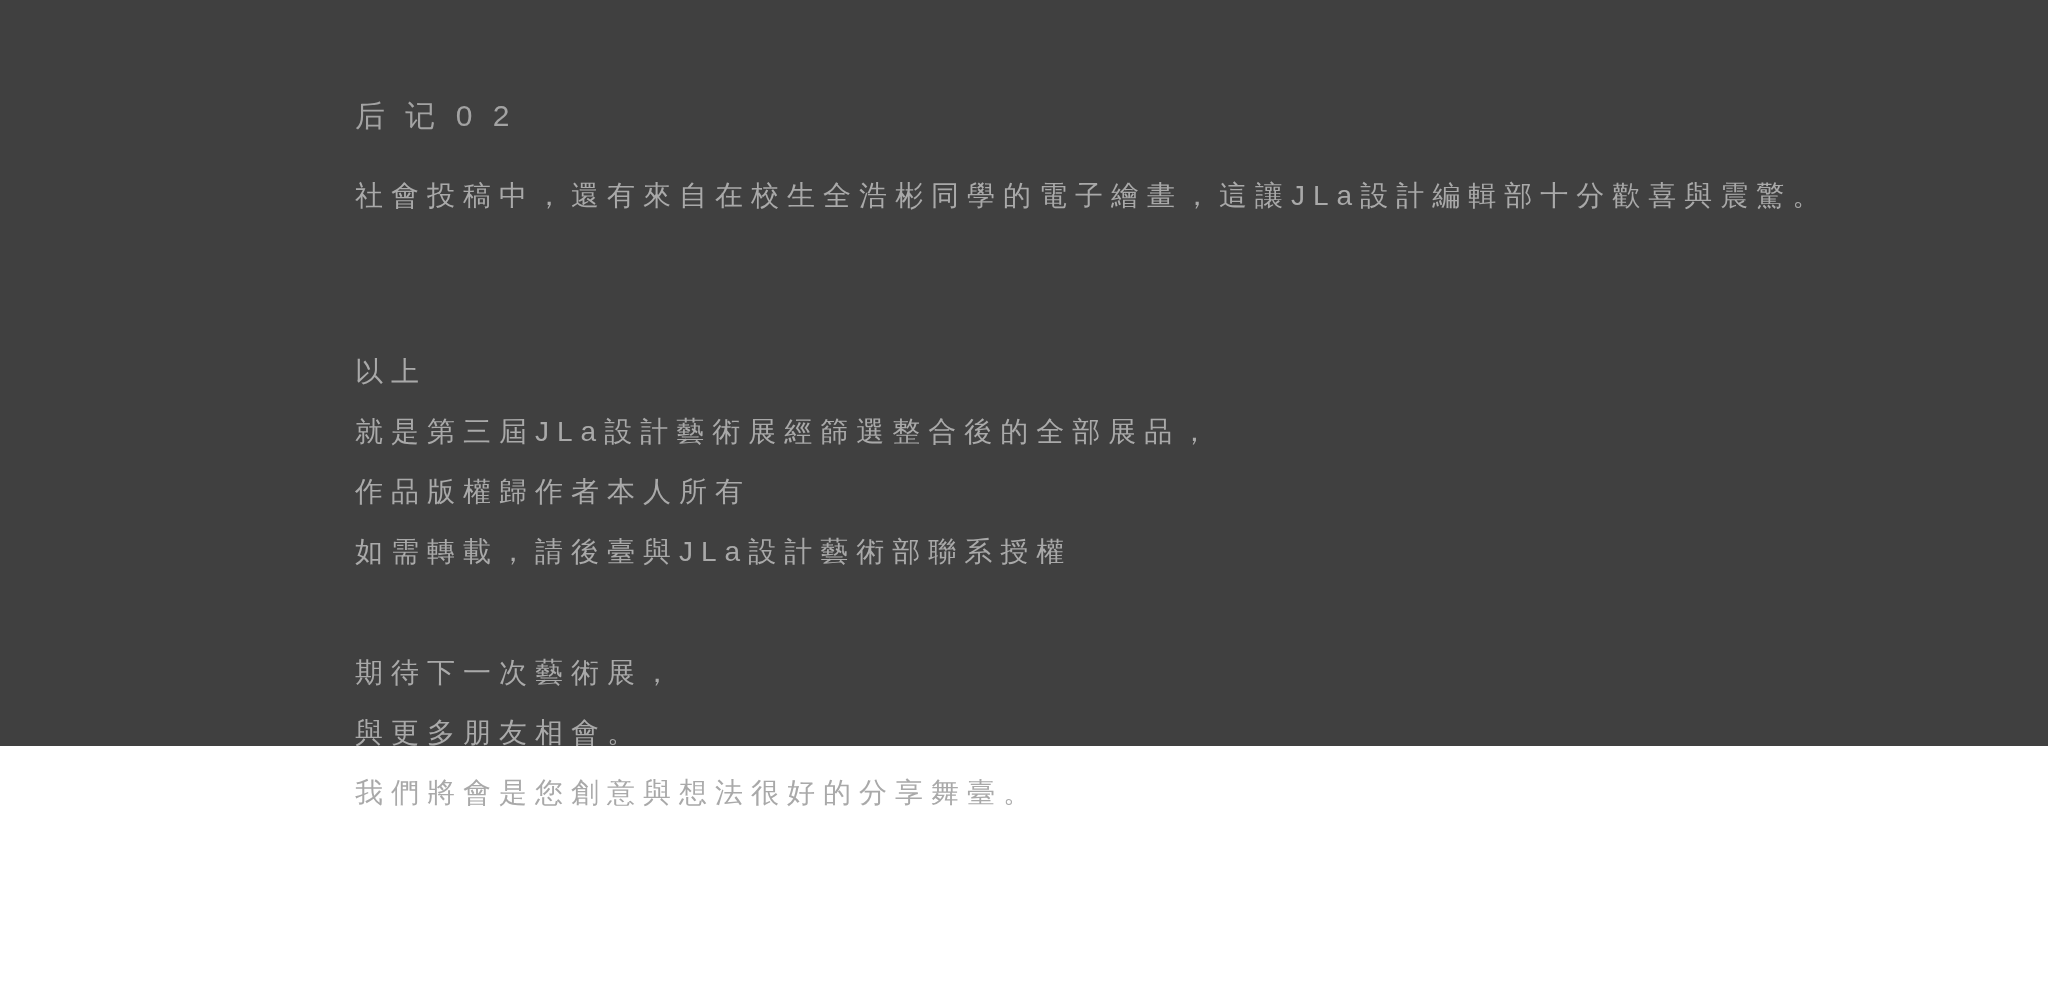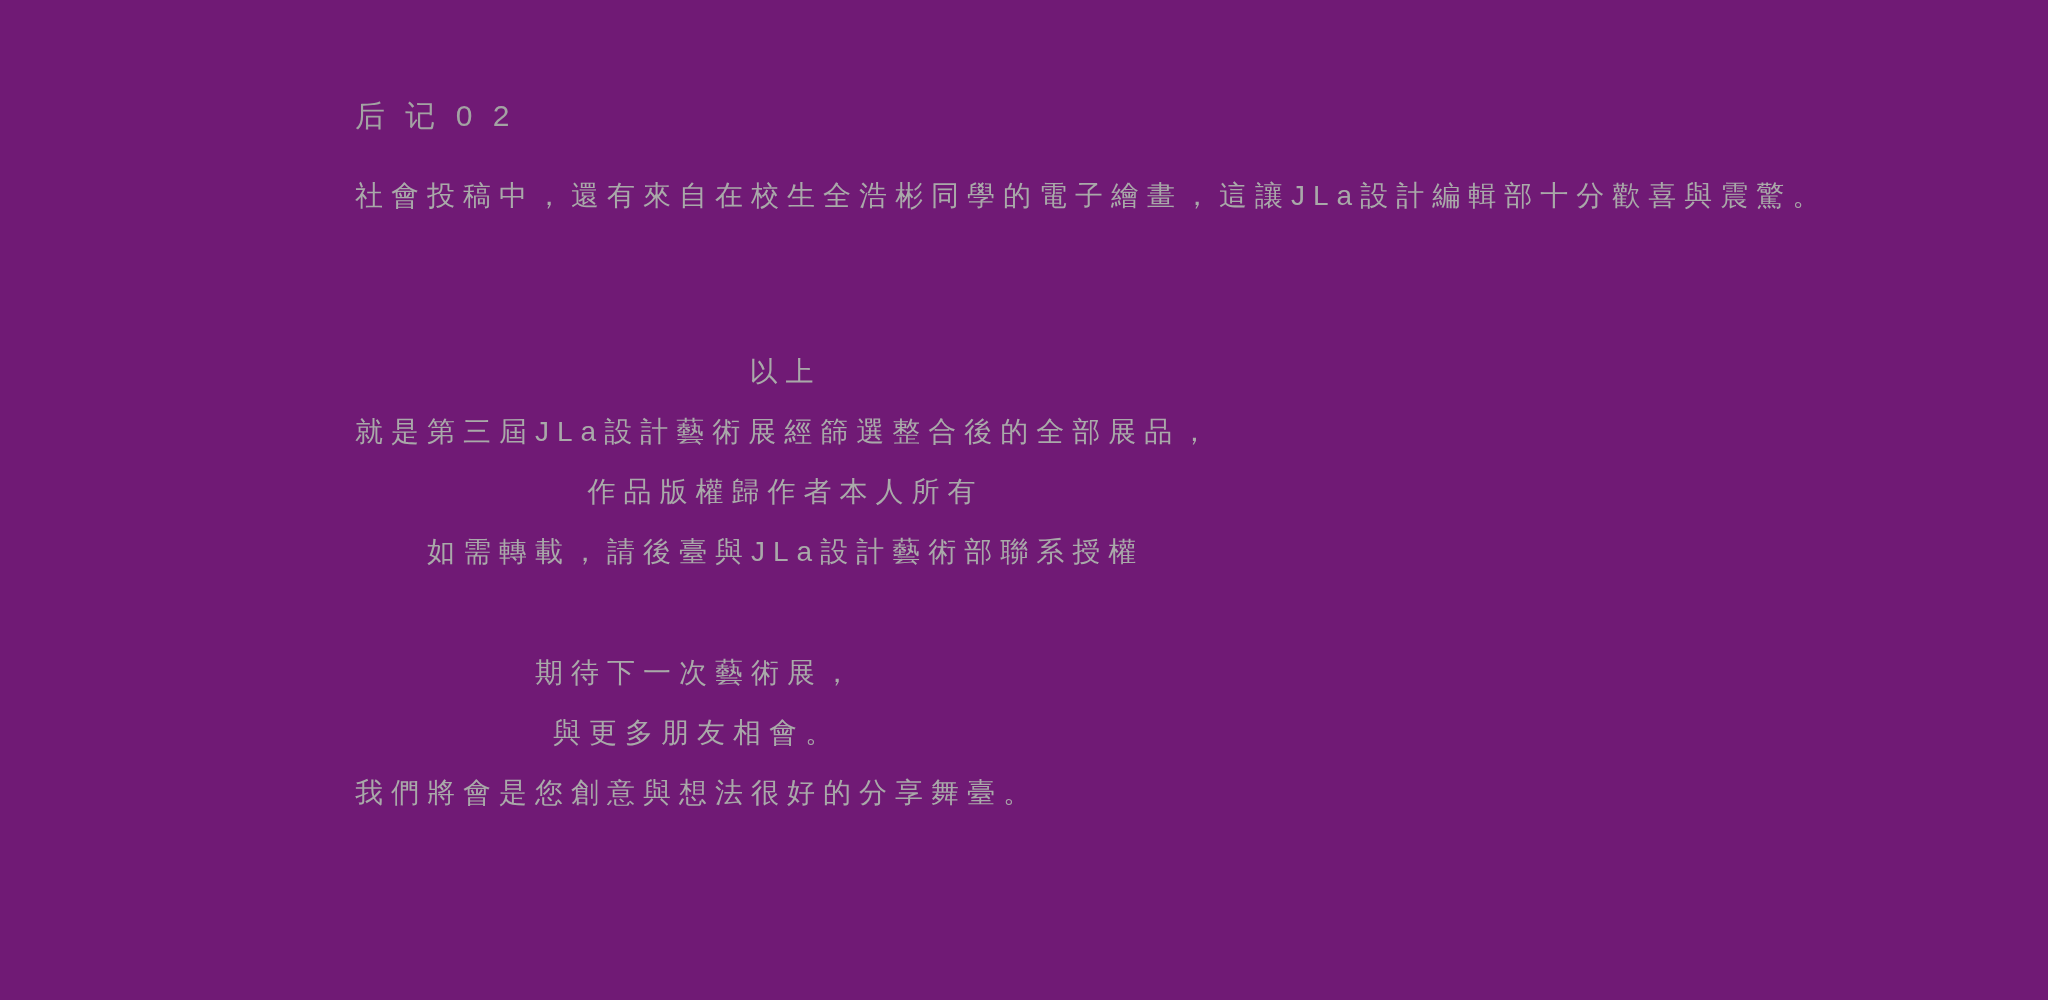--- a/index.html
+++ b/index.html
@@ -6,23 +6,22 @@
   html, body {
     width: 2048px;
     height: 1000px;
     background: #ffffff;
     overflow: hidden;
     font-family: "Liberation Sans", "DejaVu Sans", sans-serif;
   }
   .page {
     position: relative;
     width: 2048px;
-    height: 1000px;
-    background: #701a75;
-    text-align: center;
+    height: 746px;
+    background: #404040;
   }
   .title {
     position: absolute;
     left: 355px;
     top: 99px;
     font-size: 30px;
     line-height: 34px;
     font-weight: 400;
     color: #a3a3a3;
     letter-spacing: 6px;

